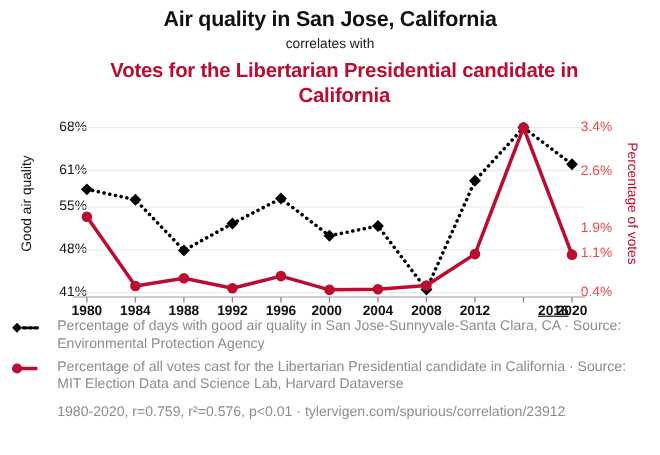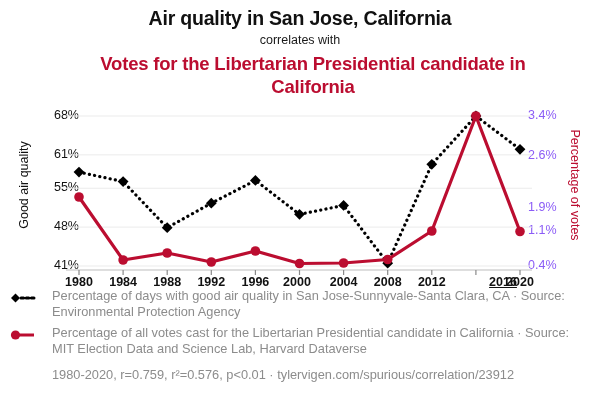--- a/index.html
+++ b/index.html
@@ -95,21 +95,21 @@
     text-align: right;
     font-size: 12.5px;
     color: #111111;
   }
   .ytick-right {
     position: absolute;
     left: 0;
     width: 46px;
     text-align: left;
     font-size: 12.5px;
-    color: #8b5cf6;
+    color: #ef4444;
   }
   .ytick-left-wrap { position: absolute; left: 33px; top: 0; width: 46px; height: 200px; }
   .ytick-right-wrap { position: absolute; left: 528px; top: 0; width: 46px; height: 200px; }
   .xtick {
     position: absolute;
     font-size: 12.5px;
     font-weight: bold;
     color: #111111;
     text-align: center;
     width: 48px;

